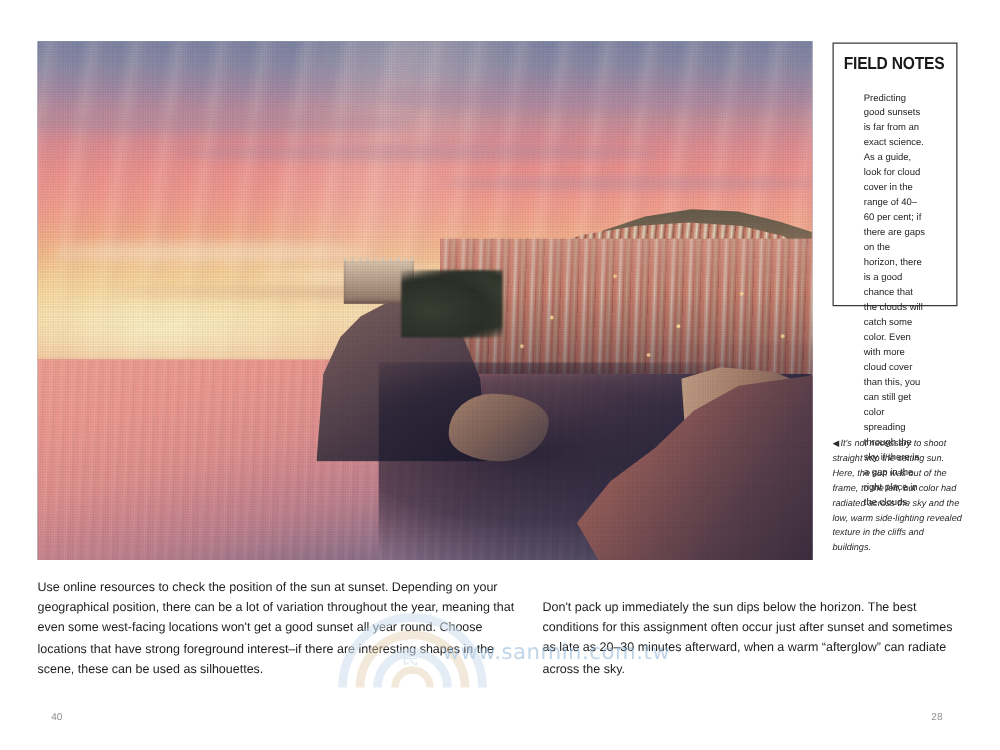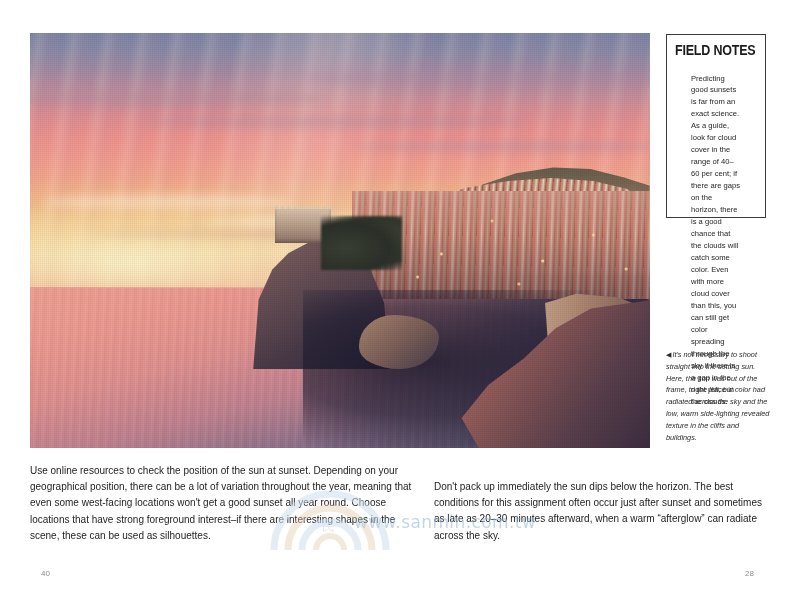--- a/index.html
+++ b/index.html
@@ -179,21 +179,21 @@
     position:absolute;inset:0;
     background-image:
       repeating-linear-gradient(0deg, rgba(0,0,0,0.035) 0 1px, rgba(0,0,0,0) 1px 2px),
       repeating-linear-gradient(90deg, rgba(0,0,0,0.035) 0 1px, rgba(0,0,0,0) 1px 2px);
     pointer-events:none;
   }
 
   
   .fieldnotes{
     position:absolute;
-    left:666px;top:34px;width:100px;height:184px;
+    left:666px;top:34px;width:100px;height:211px;
     border:1.4px solid #3a3a3a;
     box-sizing:border-box;
     padding:9px 8px 8px 8px;
   }
   .fn-title{
     font-family:"Liberation Sans", sans-serif;
     font-weight:bold;
     font-size:12.5px;
     letter-spacing:-0.2px;
     color:#1a1a1a;

